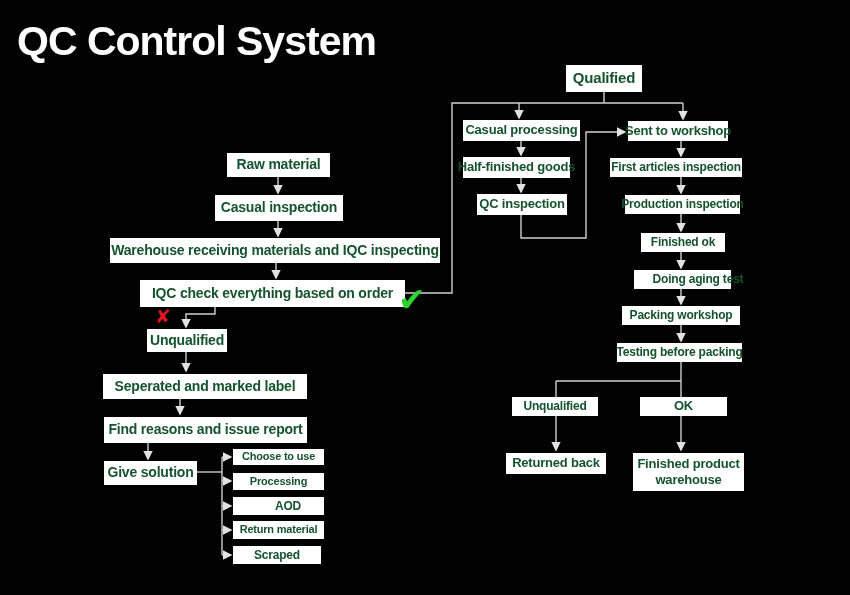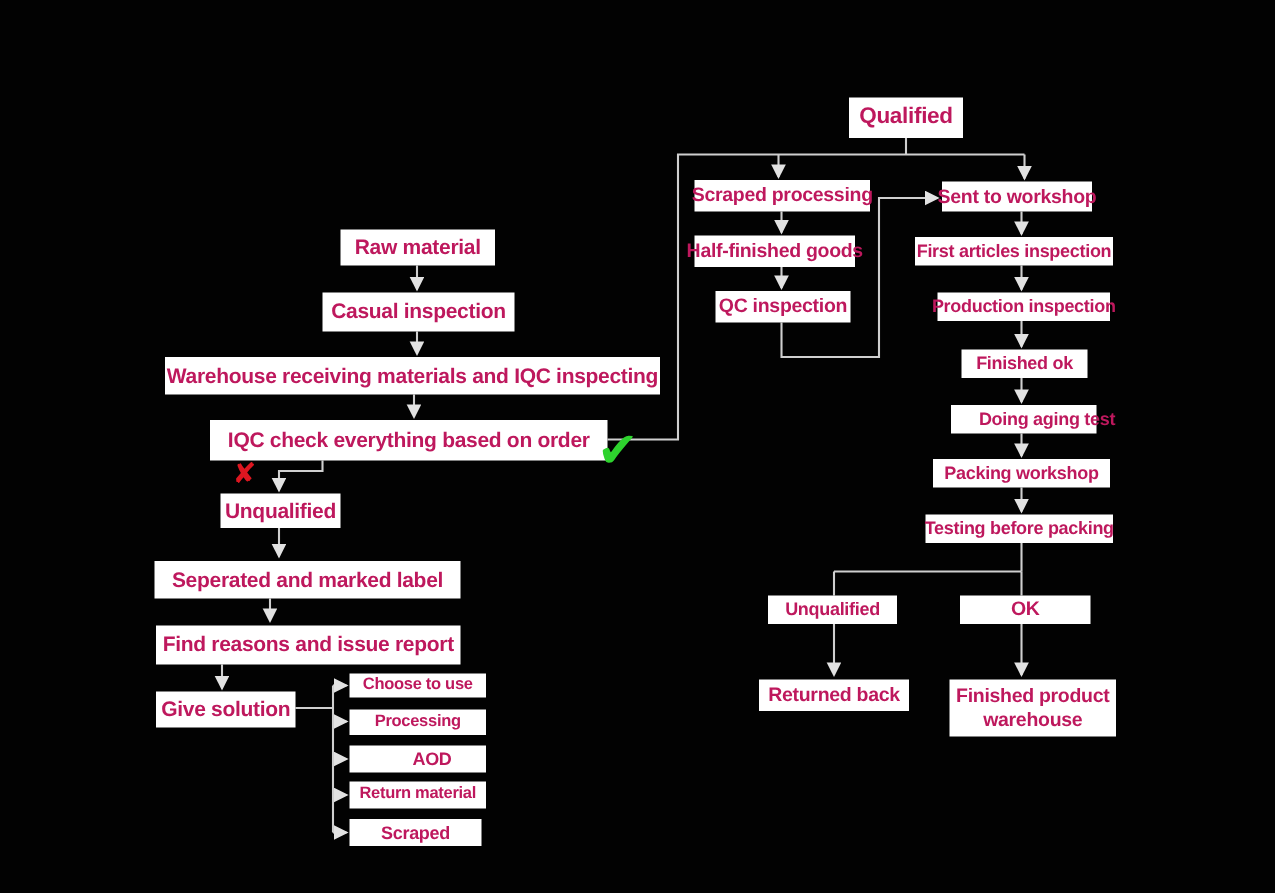--- a/index.html
+++ b/index.html
@@ -11,21 +11,21 @@
     font-family:"Liberation Sans","DejaVu Sans",sans-serif;
   }
   #title{
     position:absolute;left:17px;top:18px;
     font-size:41px;font-weight:700;color:#ffffff;
     letter-spacing:-1px;white-space:nowrap;
   }
   .node{
     position:absolute;
     background:#ffffff;
-    color:#be185d;
+    color:#14532d;
     font-weight:700;
     display:flex;align-items:center;justify-content:center;
     text-align:center;
     white-space:nowrap;
     letter-spacing:-0.2px;
     box-sizing:border-box;
     line-height:1.25;
   }
   .node.wrap{white-space:normal;}
   .f11{font-size:11px;}
@@ -36,20 +36,21 @@
   #lines{position:absolute;left:0;top:0;}
   .mark{position:absolute;font-weight:700;line-height:1;}
   #cross-mark{left:155px;top:307px;font-size:19px;color:#dd1620;}
   #check-mark{left:398px;top:283px;font-size:33px;color:#2ed32e;}
 </style>
 </head>
 <body>
 
 <div id="stage">
 
+  <div id="title">QC Control System</div>
 
   <svg id="lines" width="850" height="595" viewBox="0 0 850 595">
     <defs>
       <marker id="arw" markerWidth="8" markerHeight="8" refX="6" refY="3.5" orient="auto">
         <path d="M0,0 L7,3.5 L0,7 Z" fill="#e2e2e2"></path>
       </marker>
     </defs>
     <g stroke="#cfcfcf" stroke-width="1.4" fill="none">
 
       <line x1="278" y1="177" x2="278" y2="193" marker-end="url(#arw)"></line>
@@ -101,21 +102,21 @@
   <div class="node f14" style="left:103px;top:374px;width:204px;height:25px;">Seperated and marked label</div>
   <div class="node f14" style="left:104px;top:417px;width:203px;height:26px;">Find reasons and issue report</div>
   <div class="node f14" style="left:104px;top:461px;width:93px;height:24px;">Give solution</div>
   <div class="node f11" style="left:233px;top:449px;width:91px;height:16px;">Choose to use</div>
   <div class="node f11" style="left:233px;top:473px;width:91px;height:17px;">Processing</div>
   <div class="node f12" style="left:233px;top:497px;width:91px;height:18px;padding-left:19px;">AOD</div>
   <div class="node f11" style="left:233px;top:521px;width:91px;height:18px;">Return material</div>
   <div class="node f12" style="left:233px;top:546px;width:88px;height:18px;">Scraped</div>
 
   <div class="node f15" style="left:566px;top:65px;width:76px;height:27px;">Qualified</div>
-  <div class="node f13" style="left:463px;top:120px;width:117px;height:21px;">Scraped processing</div>
+  <div class="node f13" style="left:463px;top:120px;width:117px;height:21px;">Casual processing</div>
   <div class="node f13" style="left:463px;top:157px;width:107px;height:21px;">Half-finished goods</div>
   <div class="node f13" style="left:477px;top:194px;width:90px;height:21px;">QC inspection</div>
   <div class="node f13" style="left:628px;top:121px;width:100px;height:20px;">Sent to workshop</div>
   <div class="node f12" style="left:610px;top:158px;width:132px;height:19px;">First articles inspection</div>
   <div class="node f12" style="left:625px;top:195px;width:115px;height:19px;">Production inspection</div>
   <div class="node f12" style="left:641px;top:233px;width:84px;height:19px;">Finished ok</div>
   <div class="node f12" style="left:634px;top:270px;width:97px;height:19px;padding-left:31px;">Doing aging test</div>
   <div class="node f12" style="left:622px;top:306px;width:118px;height:19px;">Packing workshop</div>
   <div class="node f12" style="left:617px;top:343px;width:125px;height:19px;">Testing before packing</div>
   <div class="node f12" style="left:512px;top:397px;width:86px;height:19px;">Unqualified</div>

